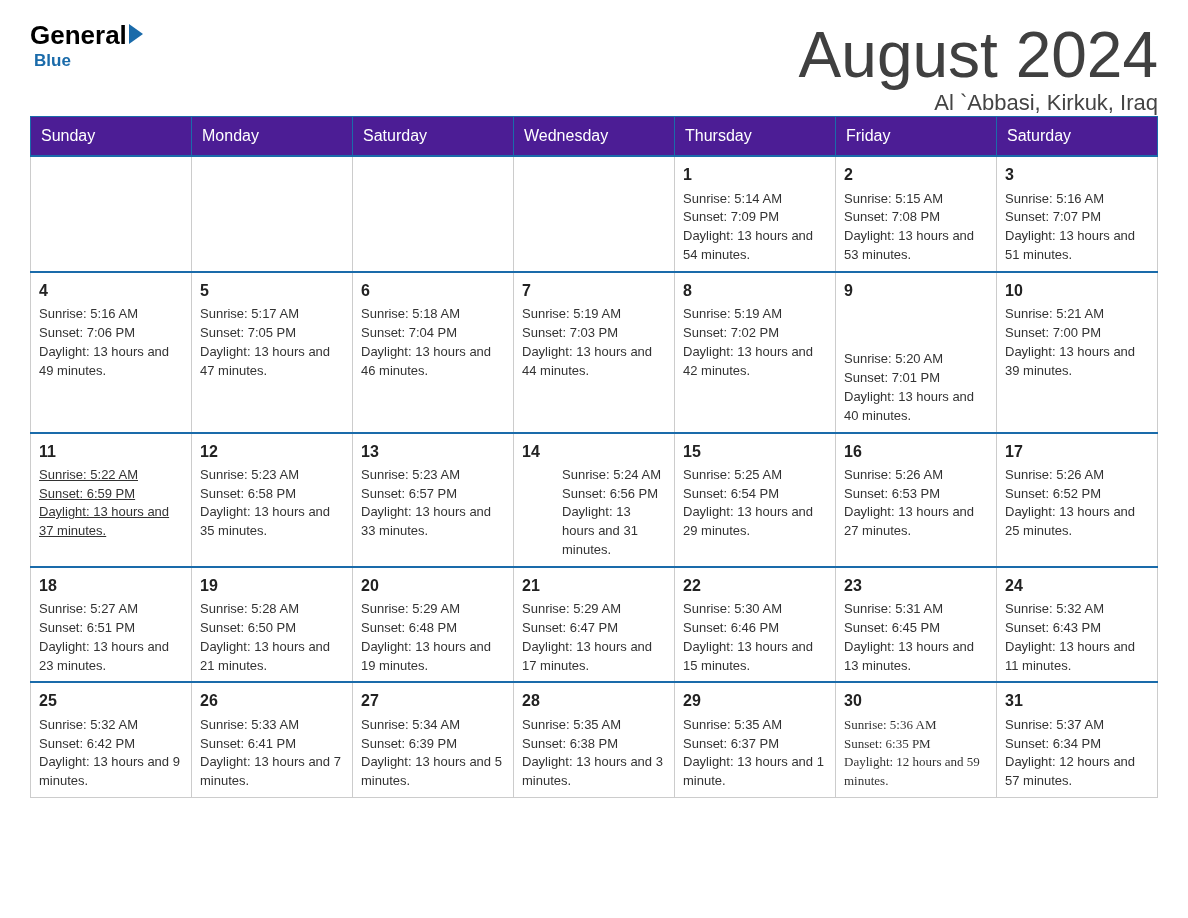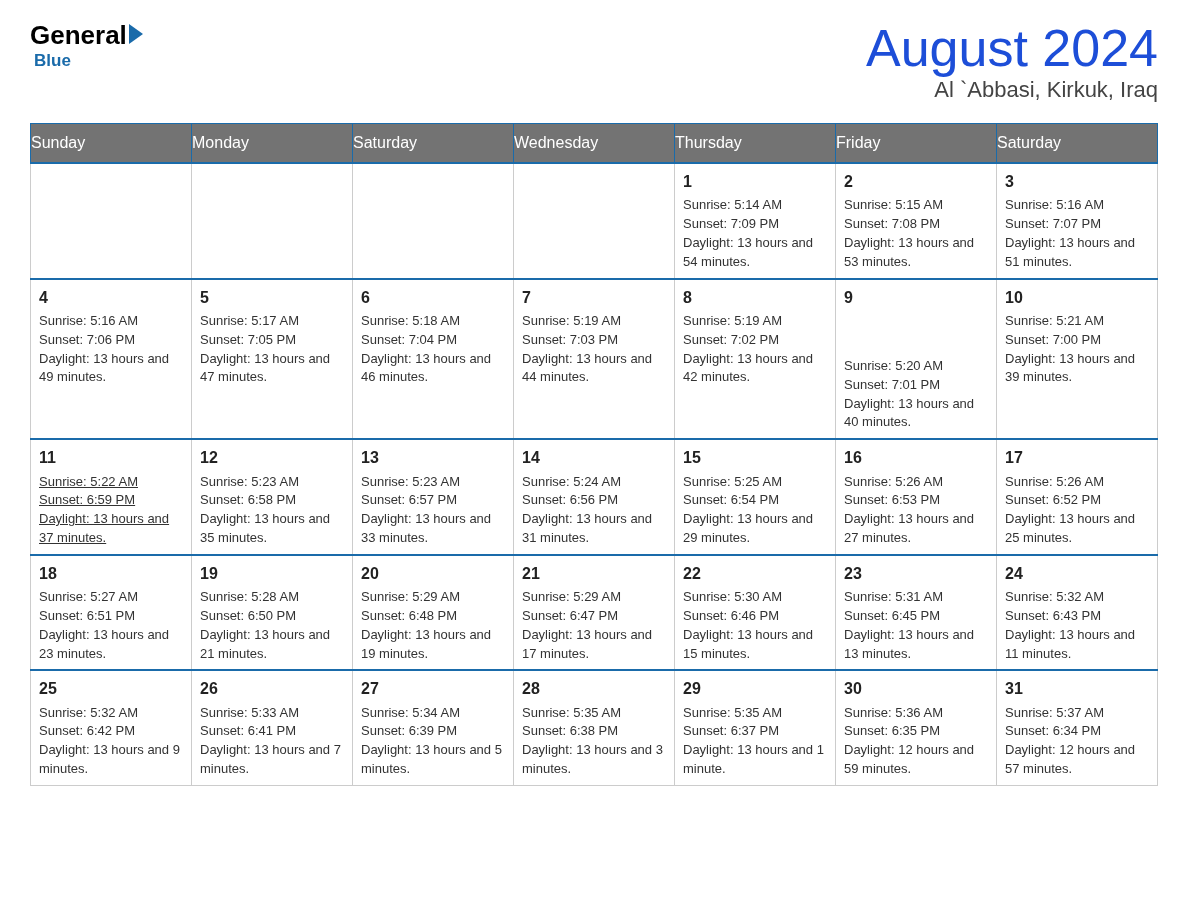--- a/index.html
+++ b/index.html
@@ -7,21 +7,20 @@
       font-family: Arial, sans-serif;
       background: #fff;
       padding: 20px 30px;
       width: 1188px;
       min-height: 918px;
     }
     .header {
       display: flex;
       justify-content: space-between;
       align-items: flex-start;
-      margin-bottom: 20px;
     }
     .logo-text-general {
       font-size: 26px;
       font-weight: bold;
       color: #000;
     }
     .logo-arrow {
       width: 0;
       height: 0;
       border-left: 14px solid #1a6baa;
@@ -33,40 +32,40 @@
     .logo-blue {
       font-size: 17px;
       font-weight: bold;
       color: #1a6baa;
       margin-left: 2px;
     }
     .title-block {
       text-align: right;
     }
     .title-block h1 {
-      font-size: 52px;
+      font-size: 64px;
       font-weight: normal;
-      color: #1d4ed8;
+      color: #404040;
       line-height: 1.1;
     }
     .title-block h2 {
       font-size: 22px;
       font-weight: normal;
       color: #444;
     }
     .calendar {
       width: 100%;
       border-collapse: collapse;
       border: 1px solid #aaa;
     }
     .calendar th {
-      background-color: #737373;
+      background-color: #4c1d95;
       color: #fff;
       text-align: left;
-      padding: 10px 0;
+      padding: 10px 10px;
       font-size: 16px;
       font-weight: normal;
       border: 1px solid #1a6baa;
     }
     .calendar td {
       vertical-align: top;
       padding: 6px 8px;
       border: 1px solid #ccc;
       width: 14.28%;
       min-height: 100px;
@@ -213,21 +212,21 @@
 Daylight: 13 hours and 35 minutes.</div>
         </td>
         <td>
           <span class="day-num">13</span>
           <div style="white-space: pre-line;">Sunrise: 5:23 AM
 Sunset: 6:57 PM
 Daylight: 13 hours and 33 minutes.</div>
         </td>
         <td>
           <span class="day-num">14</span>
-          <div style="white-space: pre-line;">Sunrise: 5:24 AM
+          <div style="white-space: pre-line; margin-left: 40px;">Sunrise: 5:24 AM
 Sunset: 6:56 PM
 Daylight: 13 hours and 31 minutes.</div>
         </td>
         <td>
           <span class="day-num">15</span>
           <div style="white-space: pre-line;">Sunrise: 5:25 AM
 Sunset: 6:54 PM
 Daylight: 13 hours and 29 minutes.</div>
         </td>
         <td>
@@ -313,21 +312,21 @@
 Daylight: 13 hours and 3 minutes.</div>
         </td>
         <td>
           <span class="day-num">29</span>
           <div style="white-space: pre-line;">Sunrise: 5:35 AM
 Sunset: 6:37 PM
 Daylight: 13 hours and 1 minute.</div>
         </td>
         <td>
           <span class="day-num">30</span>
-          <div style="white-space: pre-line;">Sunrise: 5:36 AM
+          <div style="white-space: pre-line; font-family: Liberation Serif, serif;">Sunrise: 5:36 AM
 Sunset: 6:35 PM
 Daylight: 12 hours and 59 minutes.</div>
         </td>
         <td>
           <span class="day-num">31</span>
           <div style="white-space: pre-line;">Sunrise: 5:37 AM
 Sunset: 6:34 PM
 Daylight: 12 hours and 57 minutes.</div>
         </td>
       </tr>

